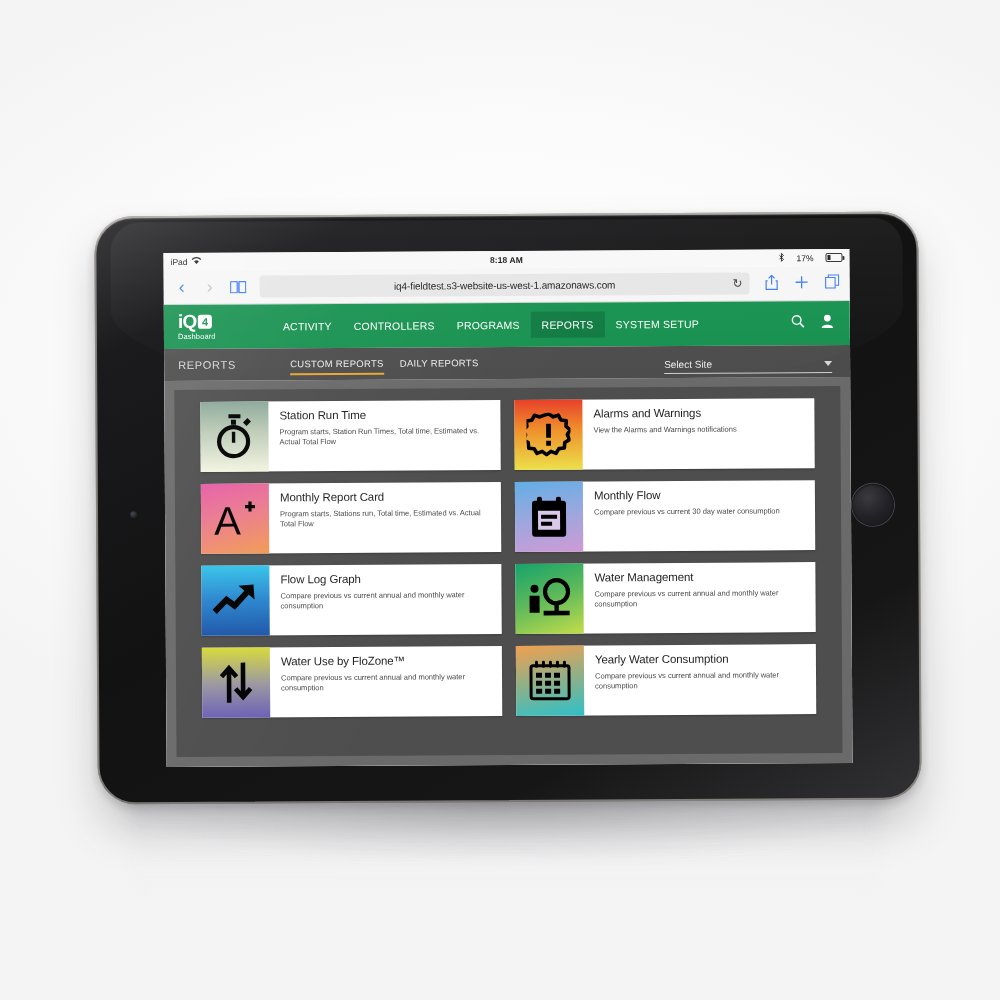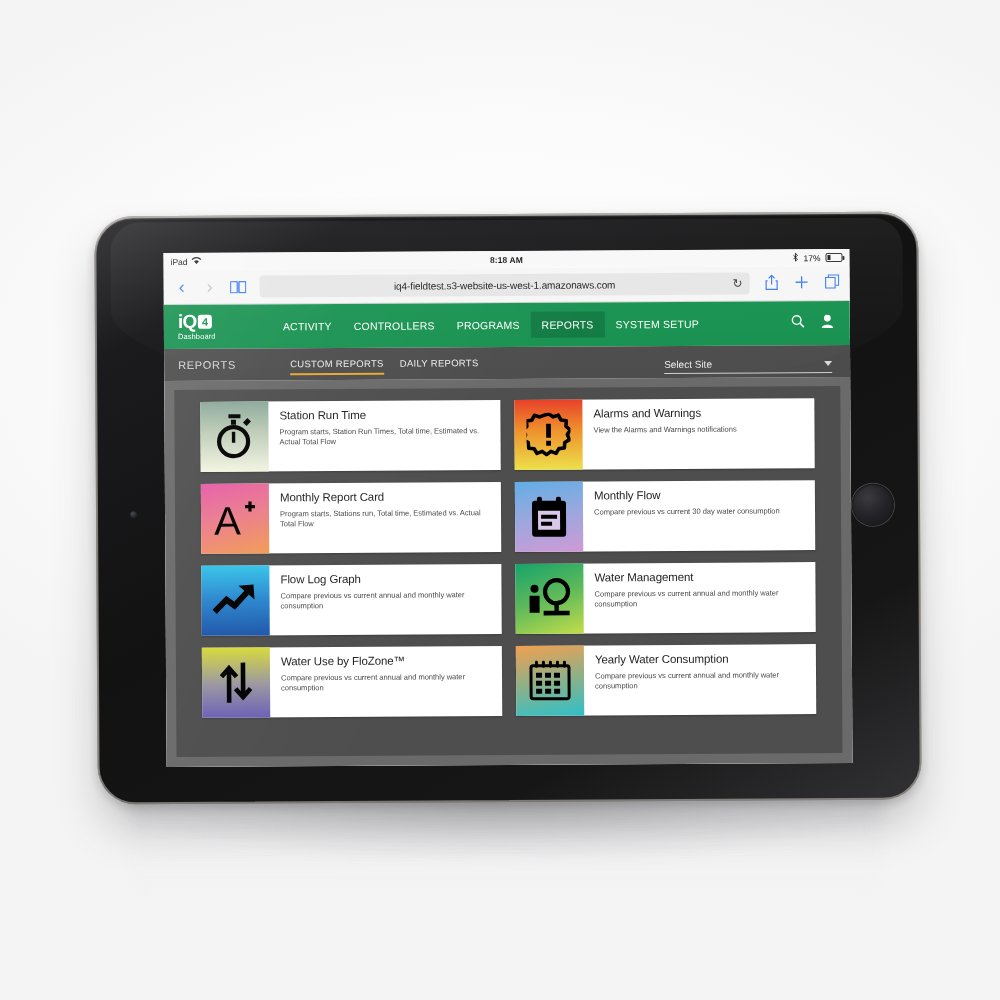--- a/index.html
+++ b/index.html
@@ -120,21 +120,21 @@
     left: 0; right: 0;
     text-align: center;
     font-size: 8.5px;
     font-weight: bold;
     letter-spacing: 0.1px;
   }
   .sb-right {
     margin-left: auto;
     display: flex;
     align-items: center;
-    gap: 5px;
+    gap: 12px;
     font-size: 8.5px;
     z-index: 2;
   }
   .wifi-glyph { display: inline-block; line-height: 1; font-size: 9px; }
   .batt {
     width: 17px; height: 8.5px;
     border: 1px solid #3a3a3a;
     border-radius: 2px;
     position: relative;
     display: inline-block;

